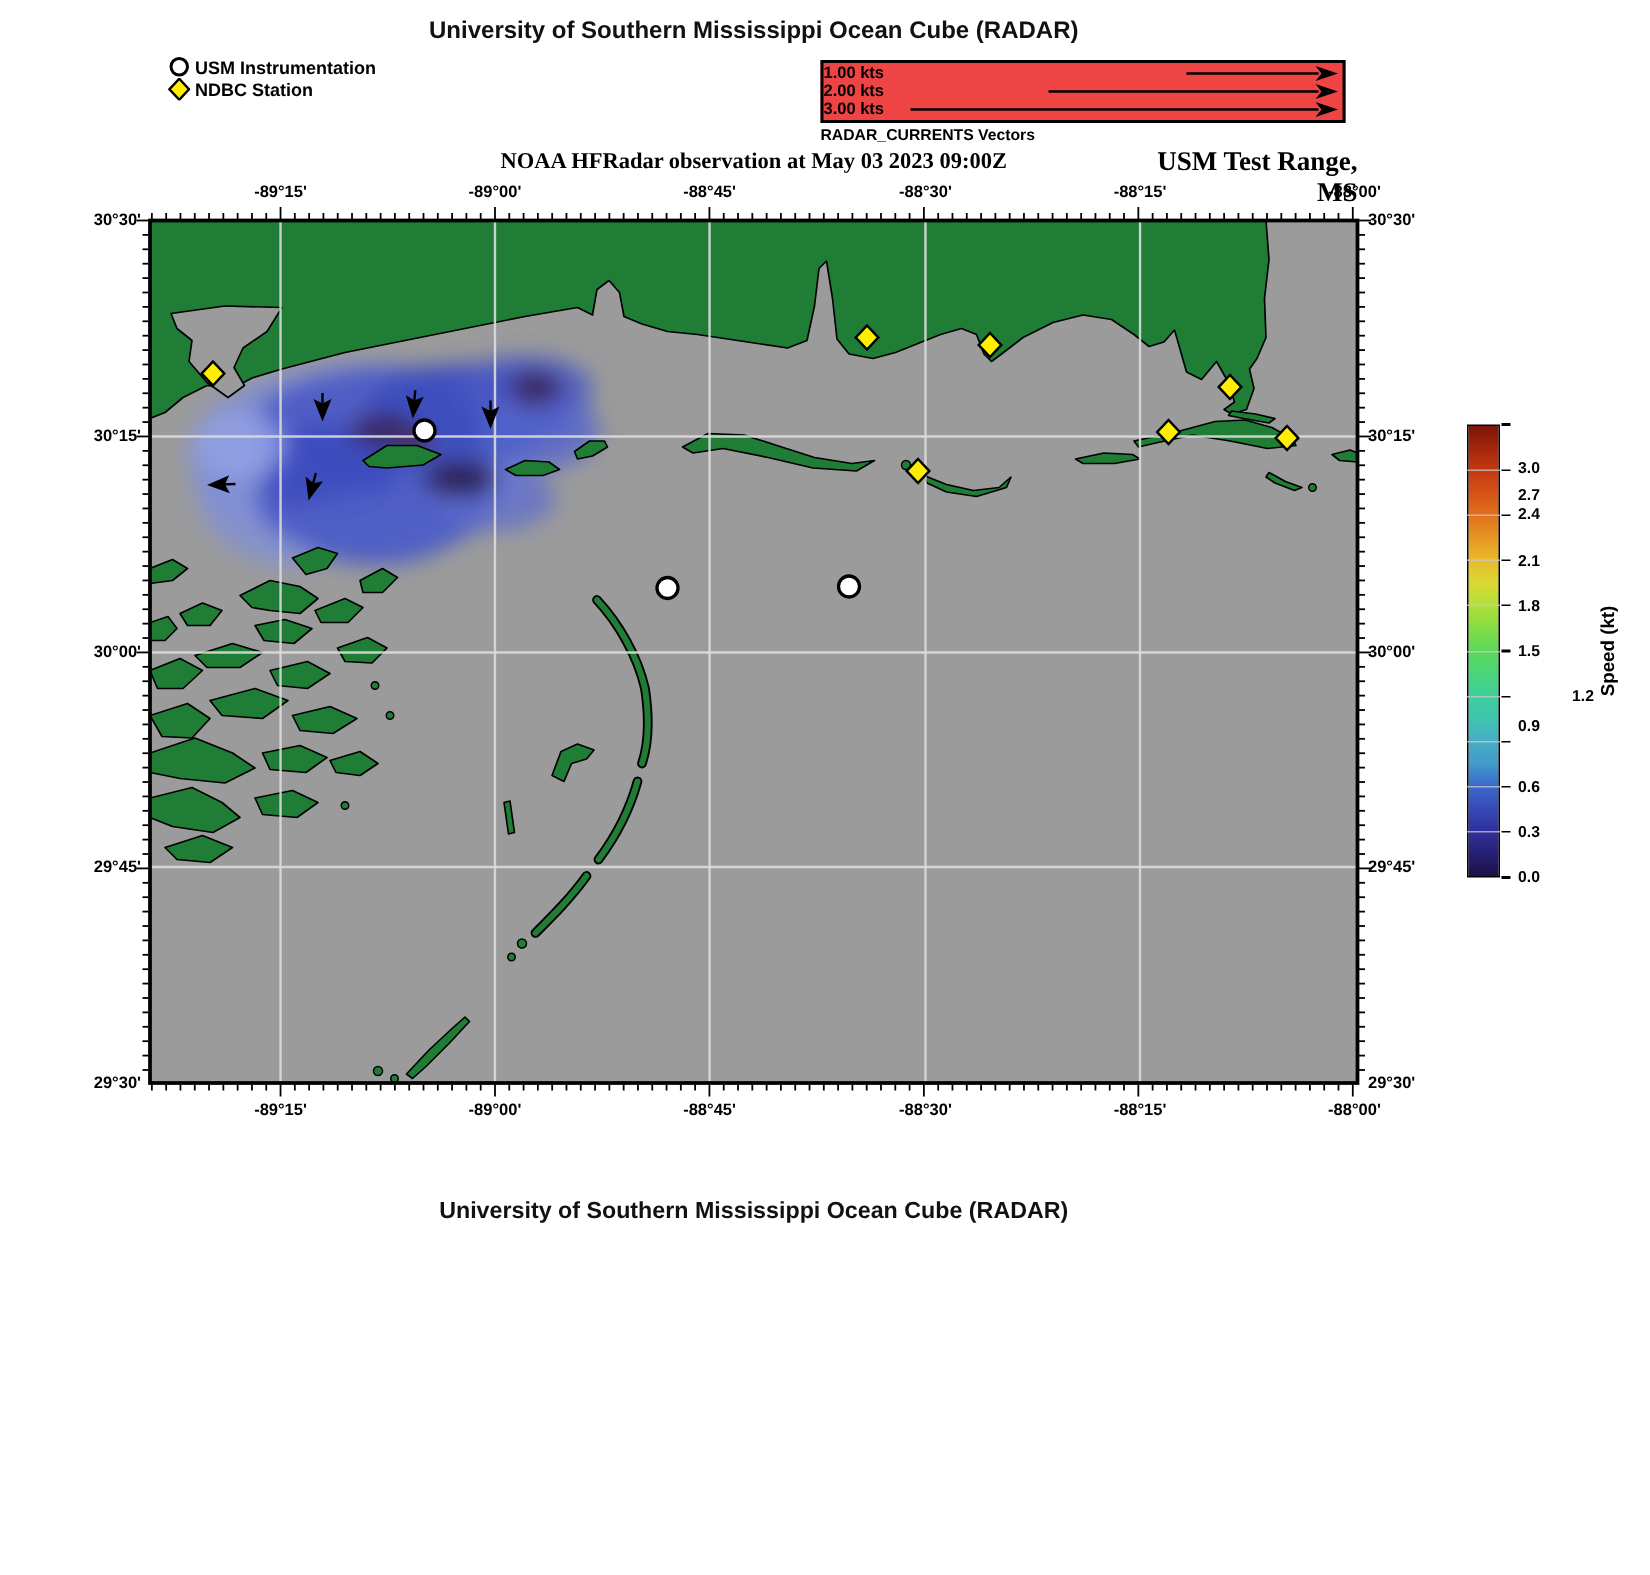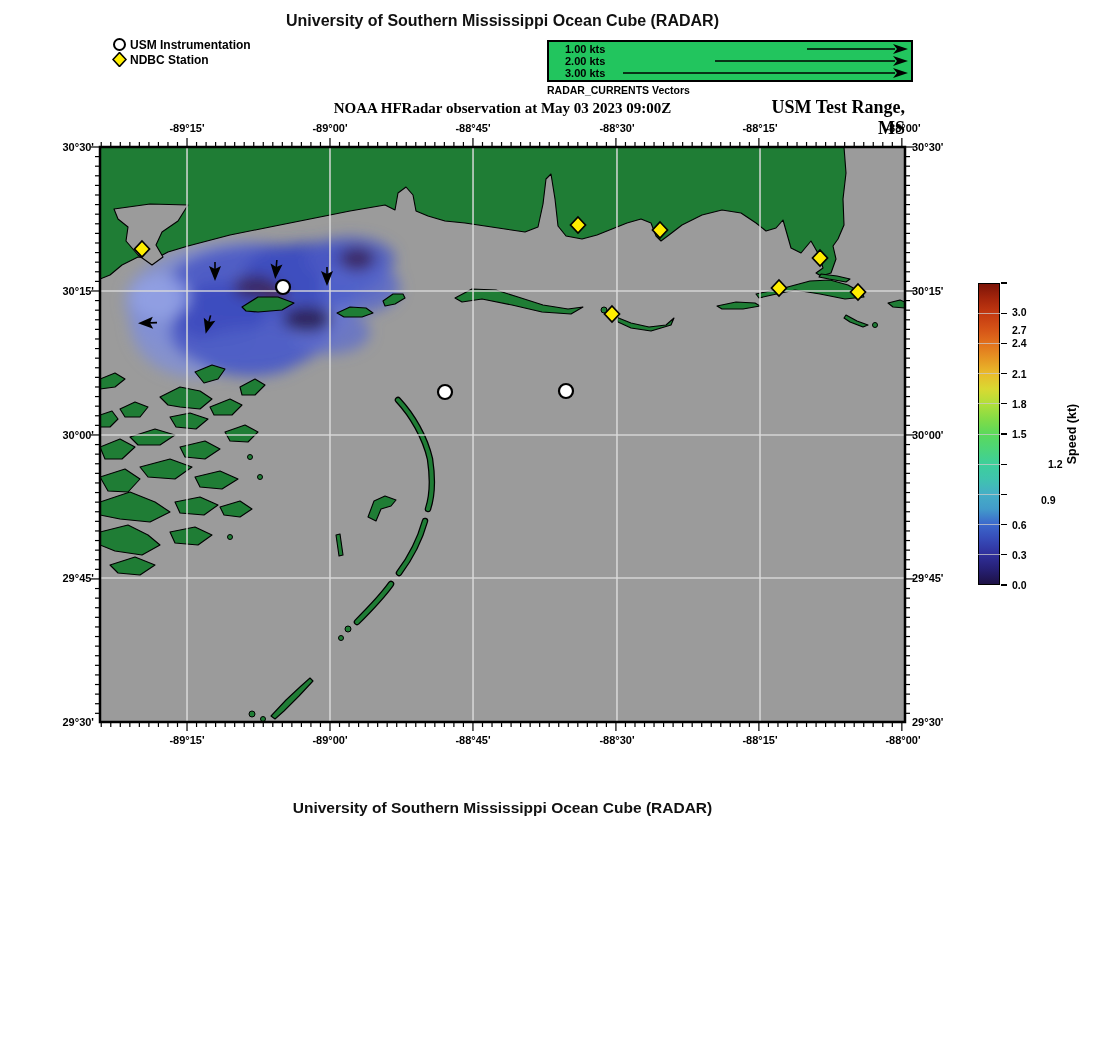--- a/index.html
+++ b/index.html
@@ -6,21 +6,21 @@
   .fig{position:relative;width:1100px;height:926px;background:#ffffff;overflow:hidden;
        font-family:"Liberation Sans","DejaVu Sans",sans-serif;}
   .title-top{position:absolute;left:100px;top:12px;width:805px;text-align:center;
              font-size:16px;font-weight:bold;color:#111;}
   .title-bottom{position:absolute;left:100px;top:799px;width:805px;text-align:center;
              font-size:15.5px;font-weight:bold;color:#111;}
   .legend{position:absolute;left:112px;top:37px;}
   .legend-row{display:flex;align-items:center;height:15px;}
   .legend-label{font-size:12px;font-weight:bold;color:#000;margin-left:3px;}
   .vecbox{position:absolute;left:547px;top:40px;width:346px;height:37px;border:2px solid #000;
-          background:#22c55e;padding:1px 0 0 16px;box-sizing:content-box;}
+          background:#ef4444;padding:1px 0 0 0;box-sizing:content-box;}
   .vecrow{position:relative;height:12px;}
   .vecrow .lbl{position:absolute;left:0;top:0;font-size:11px;font-weight:bold;line-height:12px;color:#000;}
   .vecrow svg{position:absolute;right:2px;top:0;height:12px;}
   .veccaption{position:absolute;left:547px;top:84px;font-size:10.5px;font-weight:bold;color:#000;}
   .subtitle{position:absolute;left:100px;top:100px;width:805px;text-align:center;
             font-family:"Liberation Serif","DejaVu Serif",serif;font-size:15px;font-weight:bold;color:#000;}
   .rangelbl{position:absolute;left:745px;top:97px;width:160px;text-align:right;
             font-family:"Liberation Serif","DejaVu Serif",serif;font-size:18px;font-weight:bold;color:#000;}
   #mapsvg{position:absolute;left:100px;top:147px;overflow:visible;}
   .tick-label{position:absolute;font-size:11px;font-weight:bold;color:#000;white-space:nowrap;}
@@ -546,21 +546,21 @@
         <div class="cbar-tick" style="top: 120.1px;"></div>
         <div class="cbar-lab" style="top: 120.8px;">1.8</div>
         <div class="cbar-line" style="top: 150.5px;"></div>
         <div class="cbar-tick" style="top: 150.3px;"></div>
         <div class="cbar-lab" style="top: 151px;">1.5</div>
         <div class="cbar-line" style="top: 180.7px;"></div>
         <div class="cbar-tick" style="top: 180.5px;"></div>
         <div class="cbar-lab" style="top: 181.2px; margin-left: 36px;">1.2</div>
         <div class="cbar-line" style="top: 210.9px;"></div>
         <div class="cbar-tick" style="top: 210.7px;"></div>
-        <div class="cbar-lab" style="top: 217px; margin-left: 29px;">0.9</div>
+        <div class="cbar-lab" style="top: 201px;">0.9</div>
         <div class="cbar-line" style="top: 241.1px;"></div>
         <div class="cbar-tick" style="top: 240.9px;"></div>
         <div class="cbar-lab" style="top: 241.6px;">0.6</div>
         <div class="cbar-line" style="top: 271.3px;"></div>
         <div class="cbar-tick" style="top: 271.1px;"></div>
         <div class="cbar-lab" style="top: 271.8px;">0.3</div>
         <div class="cbar-tick" style="top: 301.3px;"></div>
         <div class="cbar-lab" style="top: 302px;">0.0</div>
       </div>
     <div class="cbar-title">Speed (kt)</div>

